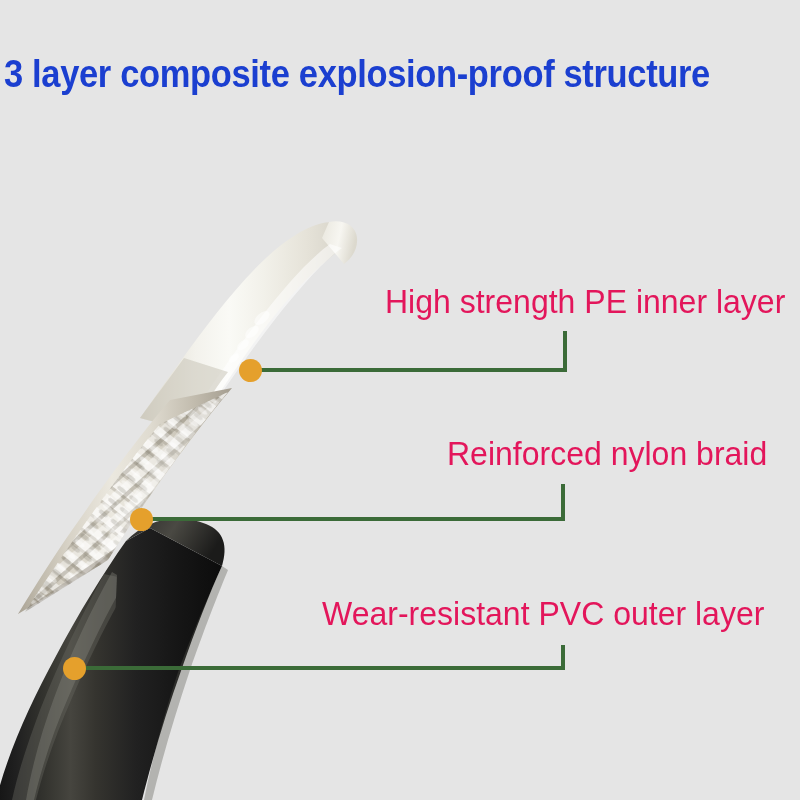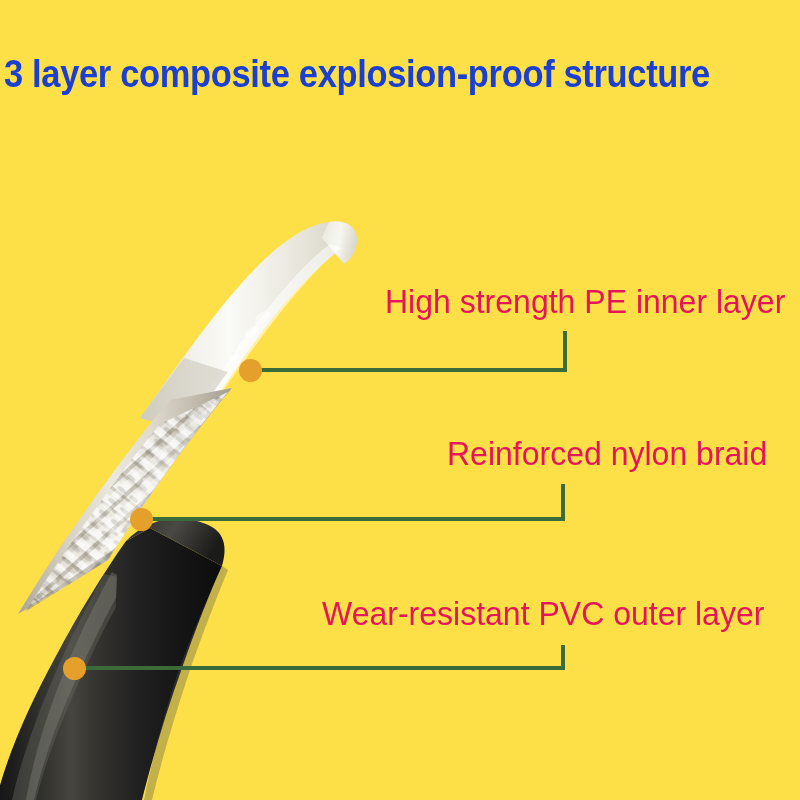--- a/index.html
+++ b/index.html
@@ -3,21 +3,21 @@
 <meta charset="utf-8">
 <style>
   html,body{margin:0;padding:0;}
   body{
     width:800px;height:800px;
     background:#ffffff;
     font-family:"Liberation Sans", sans-serif;
     overflow:hidden;
     position:relative;
   }
-  #stage{position:absolute;left:0;top:0;width:800px;height:800px;overflow:hidden;background:#fde047;}
+  #stage{position:absolute;left:0;top:0;width:800px;height:800px;overflow:hidden;background:#e5e5e5;}
 
   
   #title{
     position:absolute;
     left:4px; top:48px;
     width:820px;
     white-space:nowrap;
     font-family:"Liberation Sans", sans-serif;
     font-weight:bold;
     font-size:39px;

